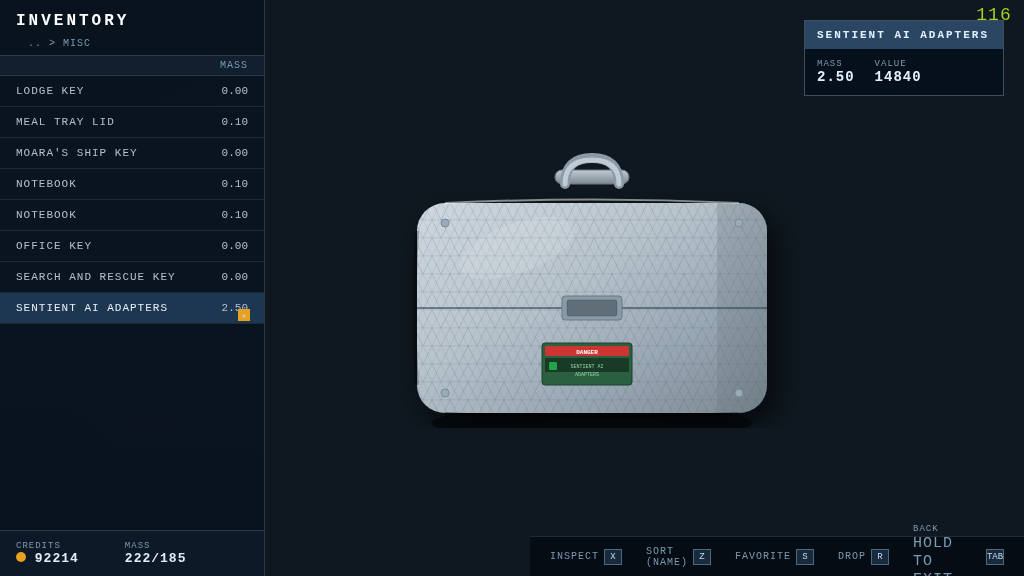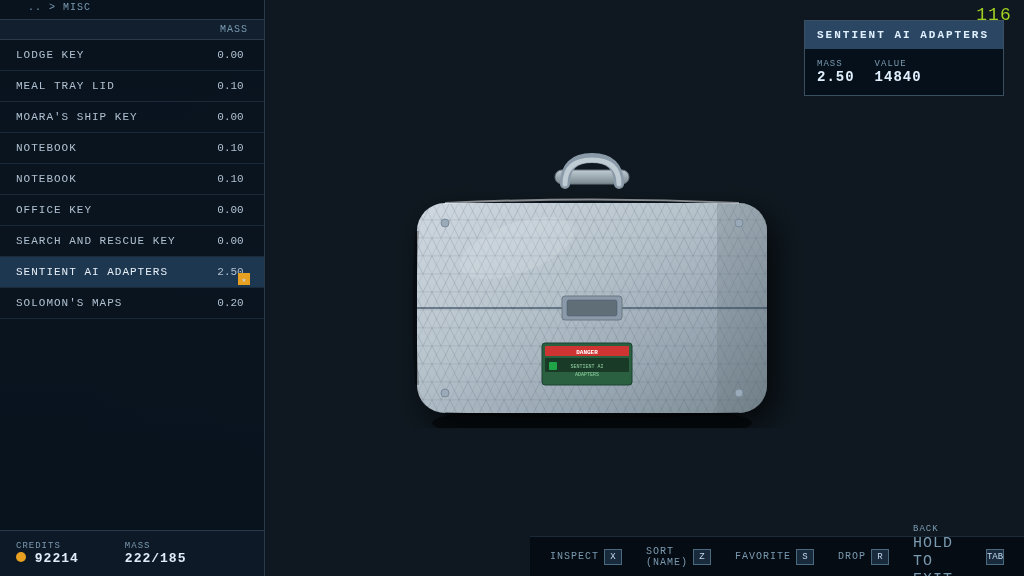--- a/index.html
+++ b/index.html
@@ -104,21 +104,21 @@
     .item-name {
       font-size: 11px;
       letter-spacing: 1px;
       color: #b0c0d0;
       text-transform: uppercase;
     }
     .item-mass {
       font-size: 11px;
       color: #b0c0d0;
       min-width: 35px;
-      text-align: center;
+      text-align: right;
     }
 
     .favorite-badge {
       position: absolute;
       bottom: 2px;
       right: 14px;
       width: 12px;
       height: 12px;
       background: #e8a020;
       display: flex;
@@ -275,20 +275,21 @@
 </head>
 <body>
 
 <div class="bg-texture"></div>
 
 <div class="corner-accent">
   <span class="corner-number">116</span>
 </div>
 
 <div class="left-panel">
+  <div class="panel-title">INVENTORY</div>
   <div class="breadcrumb">.. &gt; MISC</div>
   <div class="column-headers">
     <span class="col-name"></span>
     <span class="col-mass">MASS</span>
   </div>
 
   <div class="item-list">
 
   <div class="item-row">
         <span class="item-name">LODGE KEY</span>
@@ -315,24 +316,20 @@
         <span class="item-mass">0.00</span>
       </div>
       <div class="item-row">
         <span class="item-name">SEARCH AND RESCUE KEY</span>
         <span class="item-mass">0.00</span>
       </div>
       <div class="item-row selected">
         <span class="item-name">SENTIENT AI ADAPTERS</span>
         <span class="item-mass">2.50</span>
         <div class="favorite-badge">★</div>
-      </div>
-      <div class="item-row">
-        <span class="item-name">SOLOMON'S MAPS</span>
-        <span class="item-mass">0.20</span>
       </div>
     </div>
 
   <div class="bottom-bar">
     <div class="stat-block">
       <div class="stat-label">
         <span>CREDITS</span>
       </div>
       <div class="stat-value">
         <span class="credit-icon"></span>

